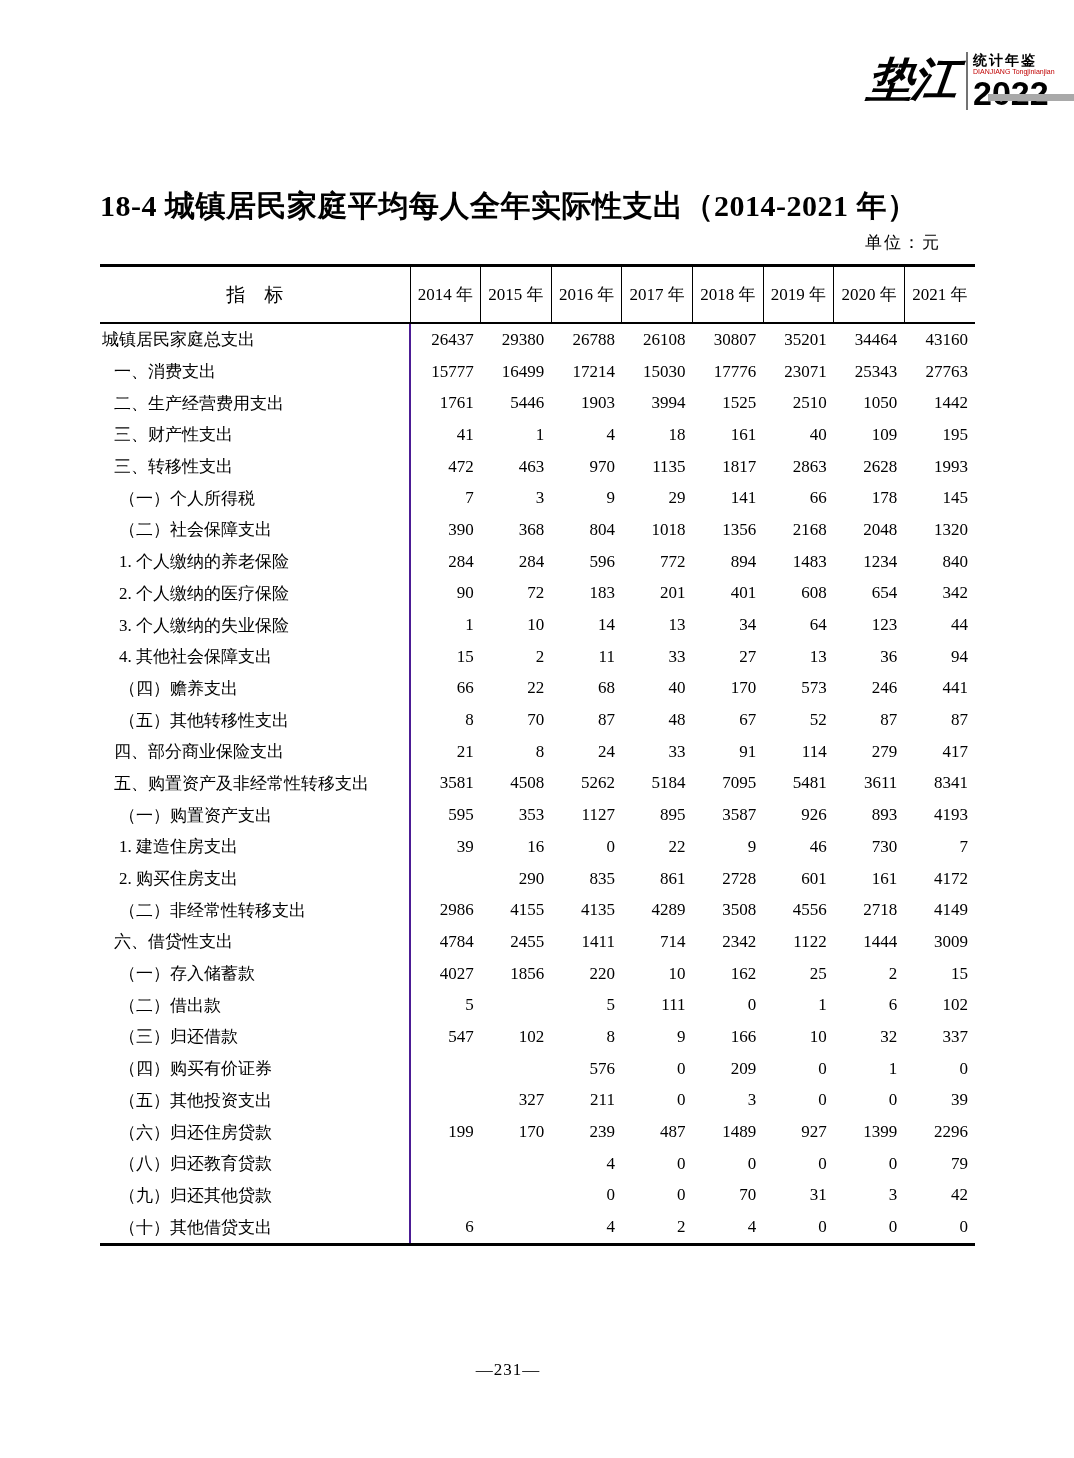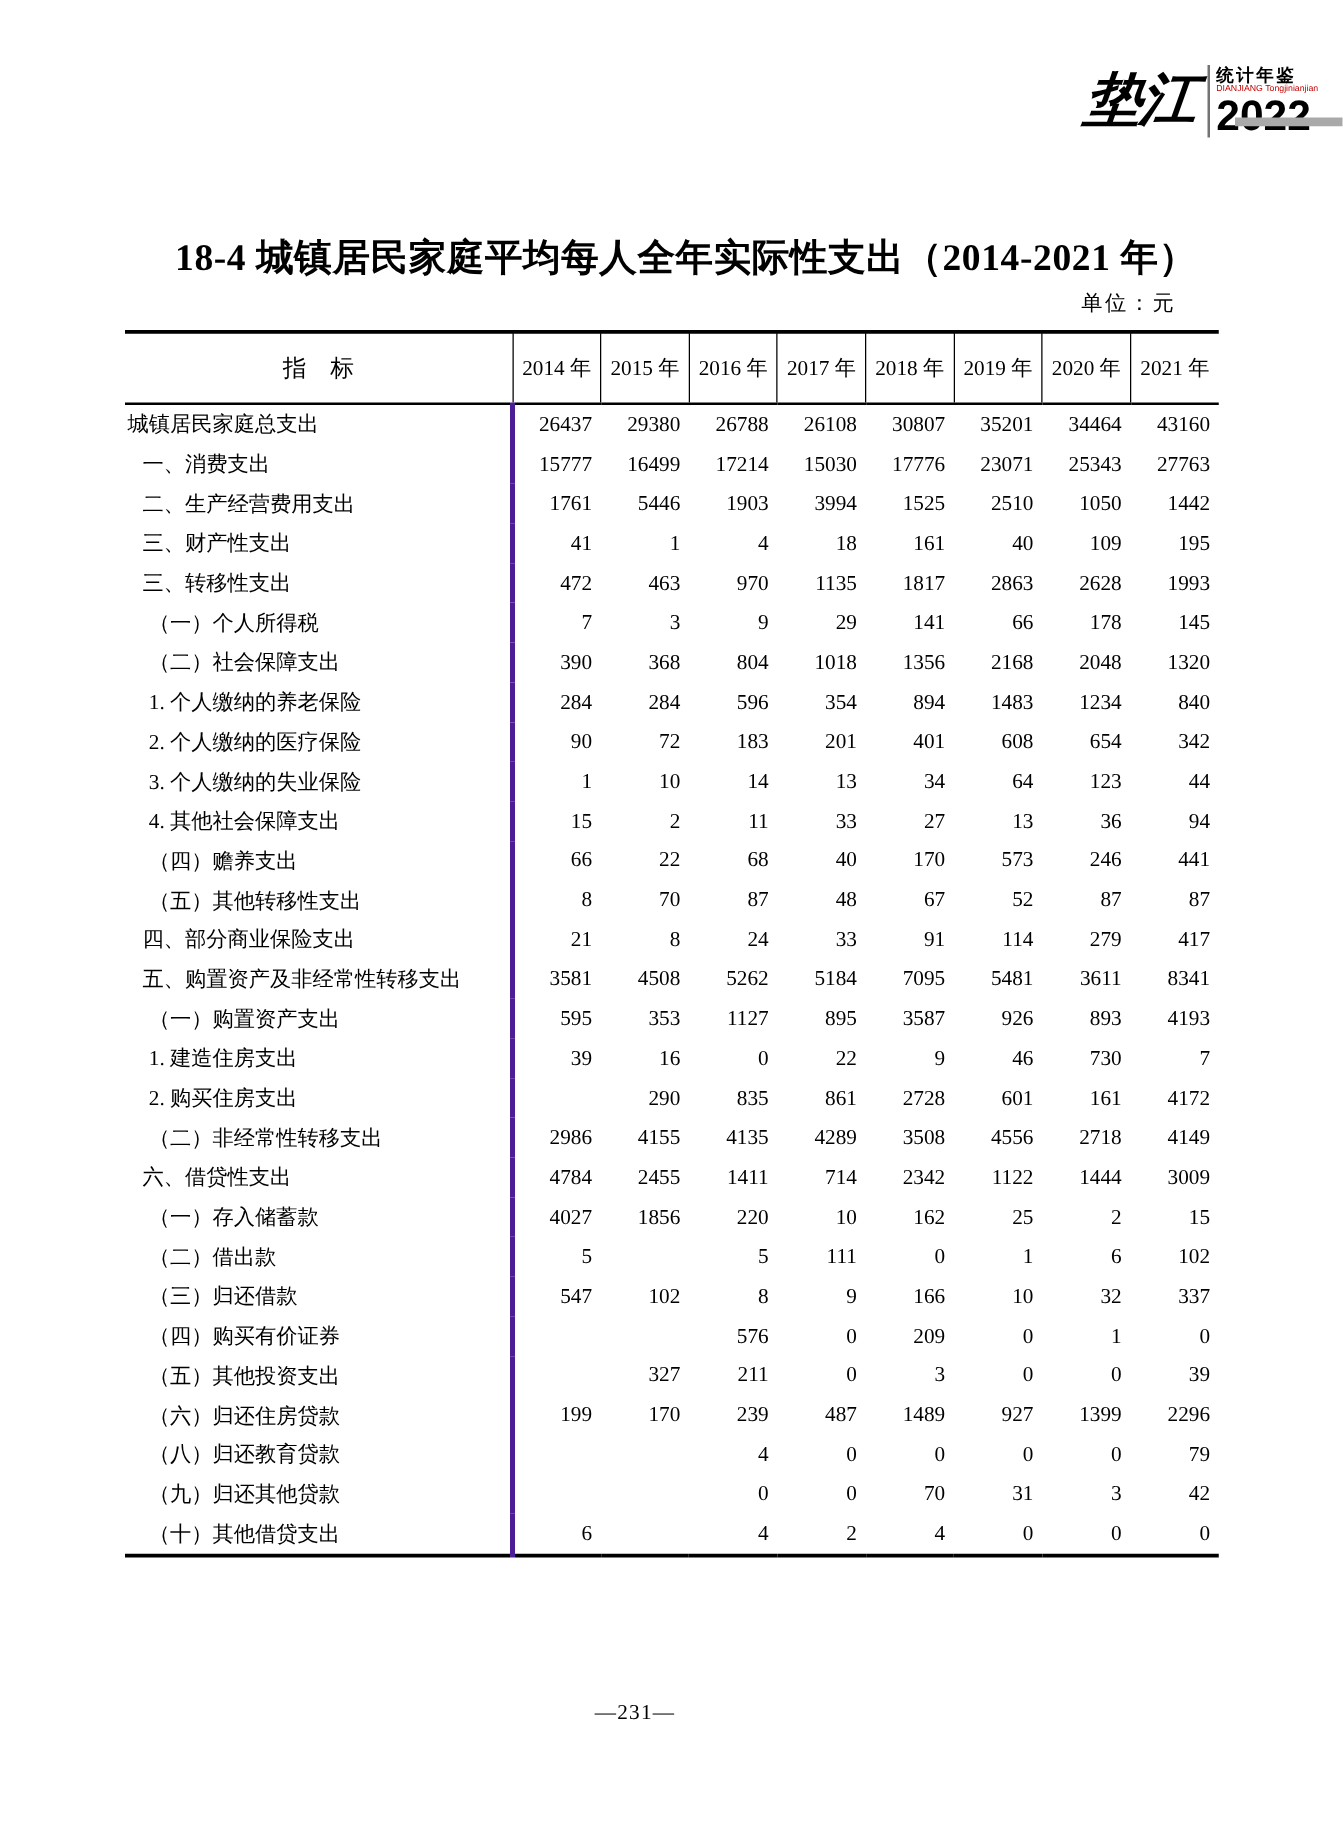--- a/index.html
+++ b/index.html
@@ -69,21 +69,20 @@
   
   .page-title {
     position: absolute;
     left: 100px;
     top: 166px;
     width: 880px;
     font-size: 30px;
     font-weight: bold;
     letter-spacing: 0.5px;
     white-space: nowrap;
-    margin-left: 40px;
   }
   .unit-label {
     position: absolute;
     left: 100px;
     top: 231px;
     width: 875px;
     text-align: right;
     padding-right: 34px;
     box-sizing: border-box;
     font-size: 17px;
@@ -115,21 +114,21 @@
   .stat-table thead th.ind-head { letter-spacing: 0; font-size: 19px; }
 
   .stat-table tbody td {
     height: 31.7px;
     font-size: 17px;
     vertical-align: middle;
     padding: 0;
     white-space: nowrap;
     overflow: hidden;
   }
-  .stat-table tbody td.label { text-align: left; border-right: 4px solid #4c1d95; }
+  .stat-table tbody td.label { text-align: left; border-right: 2px solid #4c1d95; }
   .stat-table tbody td.num { text-align: right; padding-right: 7px; }
   .ind-0 { padding-left: 2px !important; }
   .ind-1 { padding-left: 14px !important; }
   .ind-2 { padding-left: 19px !important; }
 
   
   .page-number {
     position: absolute;
     left: 0;
     top: 1360px;
@@ -257,21 +256,21 @@
         <td class="num">1356</td>
         <td class="num">2168</td>
         <td class="num">2048</td>
         <td class="num">1320</td>
       </tr>
       <tr>
         <td class="label ind-2">1. 个人缴纳的养老保险</td>
         <td class="num">284</td>
         <td class="num">284</td>
         <td class="num">596</td>
-        <td class="num">354</td>
+        <td class="num">772</td>
         <td class="num">894</td>
         <td class="num">1483</td>
         <td class="num">1234</td>
         <td class="num">840</td>
       </tr>
       <tr>
         <td class="label ind-2">2. 个人缴纳的医疗保险</td>
         <td class="num">90</td>
         <td class="num">72</td>
         <td class="num">183</td>

